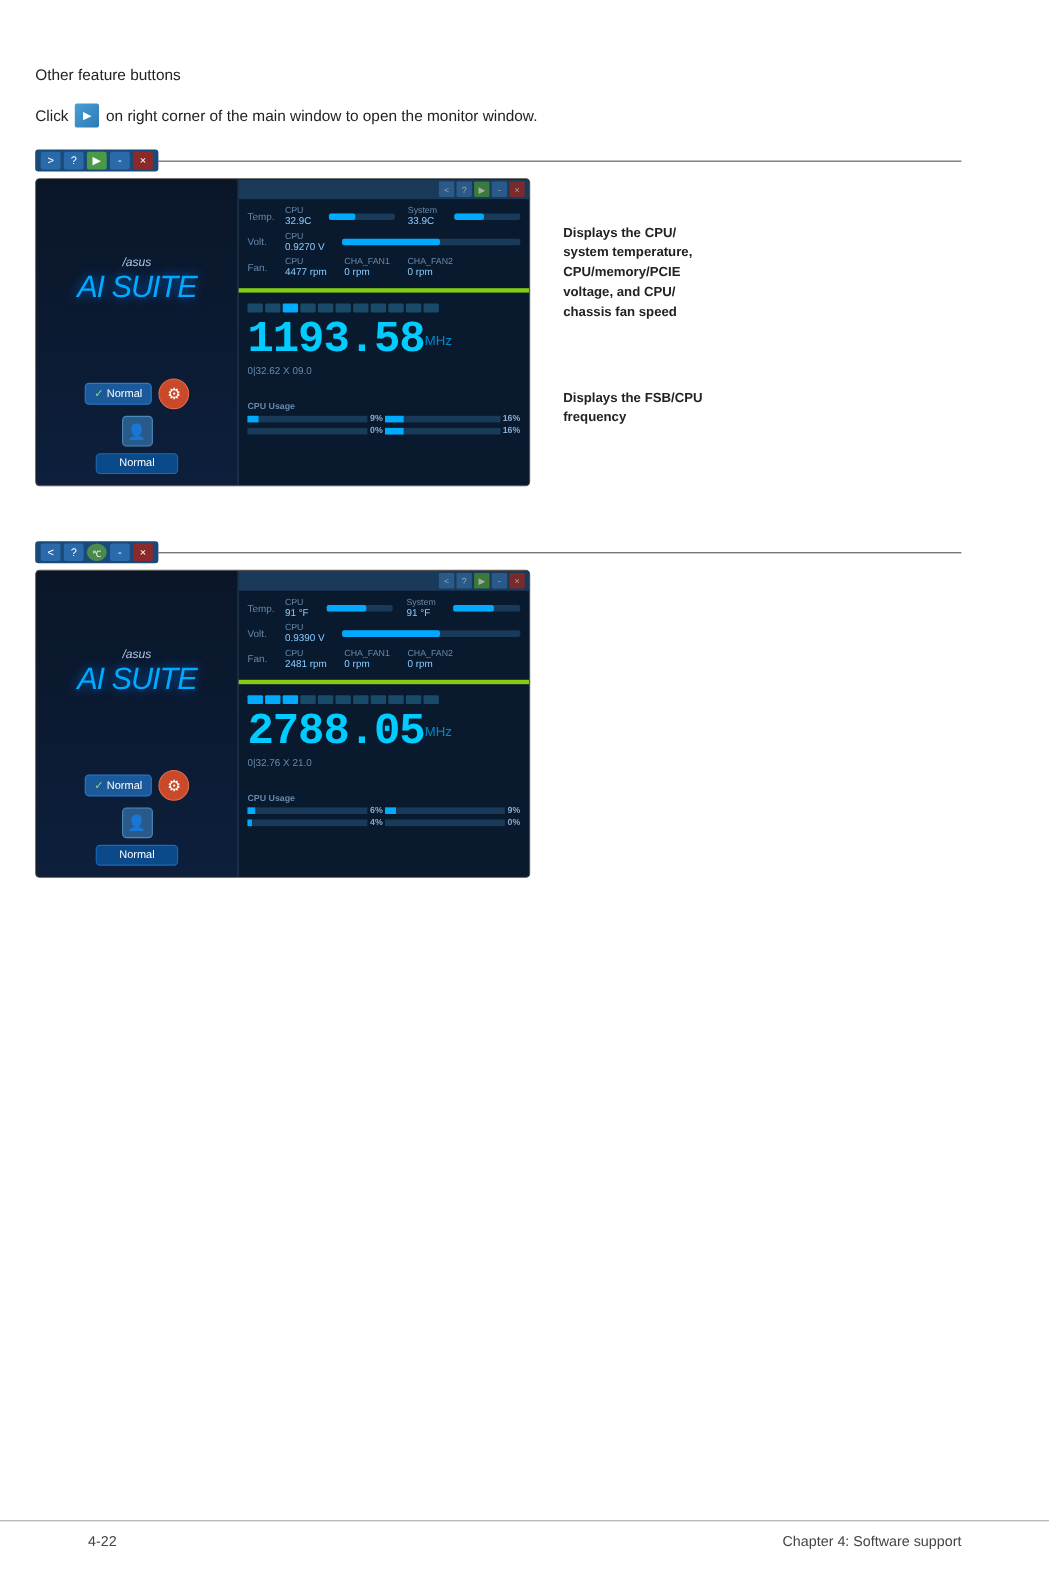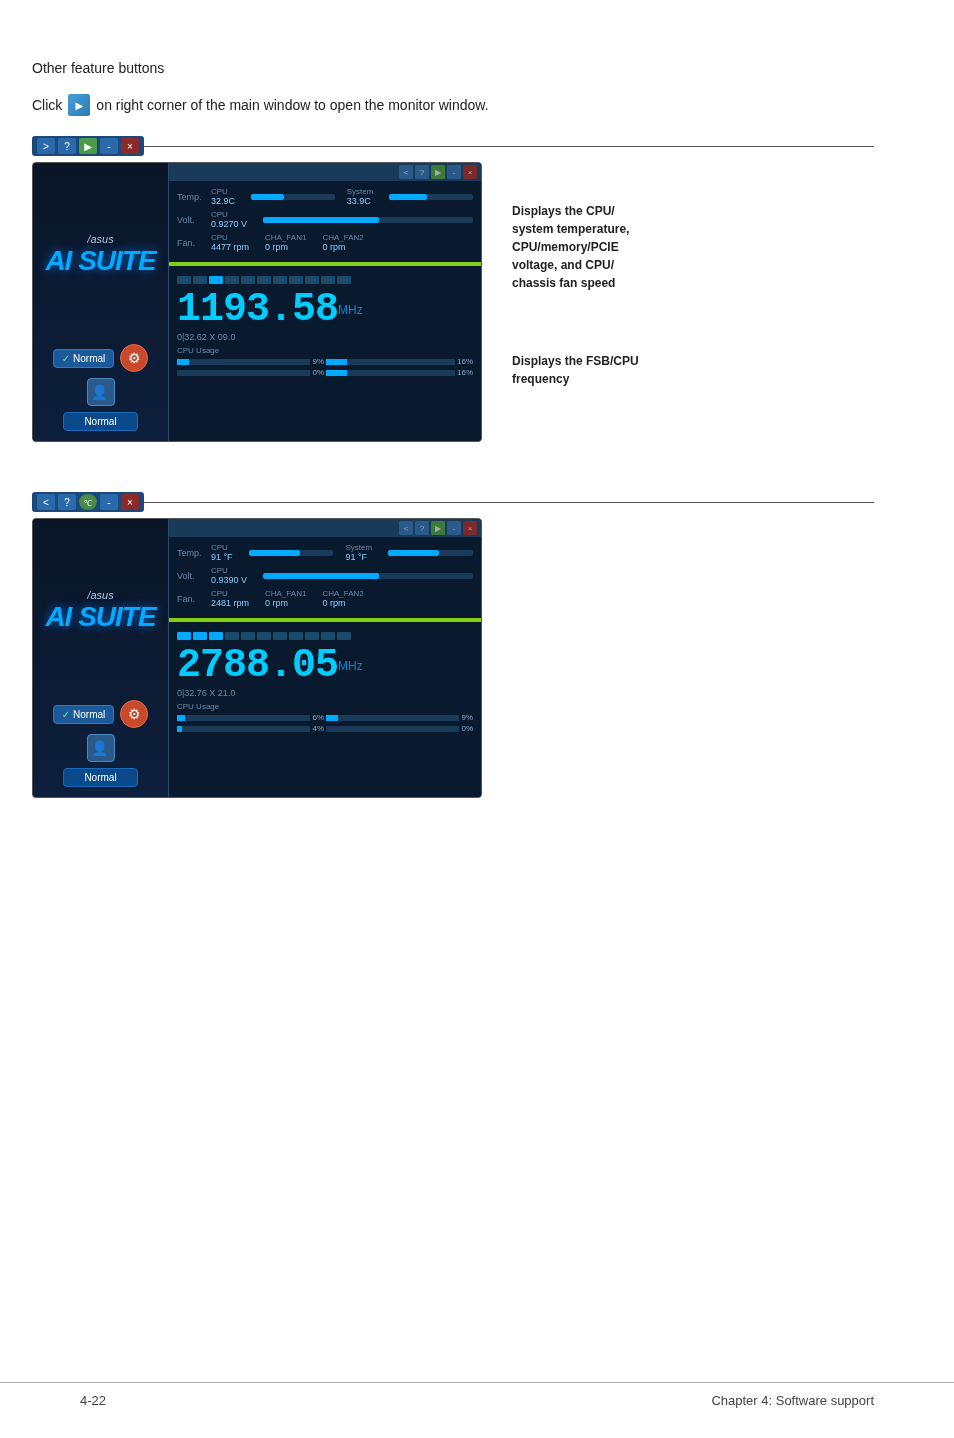--- a/index.html
+++ b/index.html
@@ -89,41 +89,41 @@
       display: flex;
       border: 1px solid #555;
       background: #111;
       width: 480px;
       min-height: 280px;
       border-radius: 4px;
       overflow: hidden;
     }
 
     .asus-left {
-      width: 136px;
+      width: 184px;
       background: linear-gradient(180deg, #0a1628 0%, #0d1f3c 100%);
       display: flex;
       flex-direction: column;
       align-items: center;
       justify-content: flex-end;
       padding: 10px;
       border-right: 1px solid #2a4a6a;
     }
 
     .asus-logo {
       font-style: italic;
       color: #aac8e8;
       font-size: 11px;
       font-weight: normal;
       margin-bottom: 2px;
     }
 
     .asus-suite-text {
       font-size: 28px;
-      font-weight: 700;
+      font-weight: 400;
       color: #00aaff;
       font-style: italic;
       letter-spacing: -1px;
       text-shadow: 0 0 10px #0066cc;
       line-height: 1;
       text-align: right;
     }
 
     .asus-controls {
       display: flex;
@@ -304,21 +304,22 @@
       vertical-align: super;
     }
 
     .freq-sub {
       font-size: 9px;
       color: #6688aa;
       margin-top: 2px;
     }
 
     .cpu-usage-section {
-      margin-top: 4px;
+      margin-top: 23px;
+      font-weight: bold;
     }
 
     .cpu-usage-label {
       font-size: 8px;
       color: #6688aa;
       margin-bottom: 2px;
     }
 
     .cpu-usage-bars {
       display: grid;

